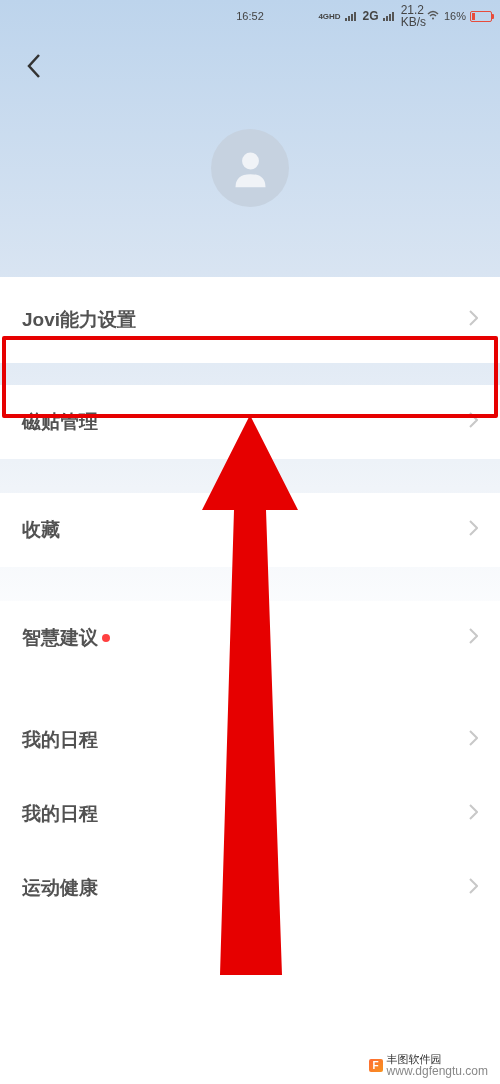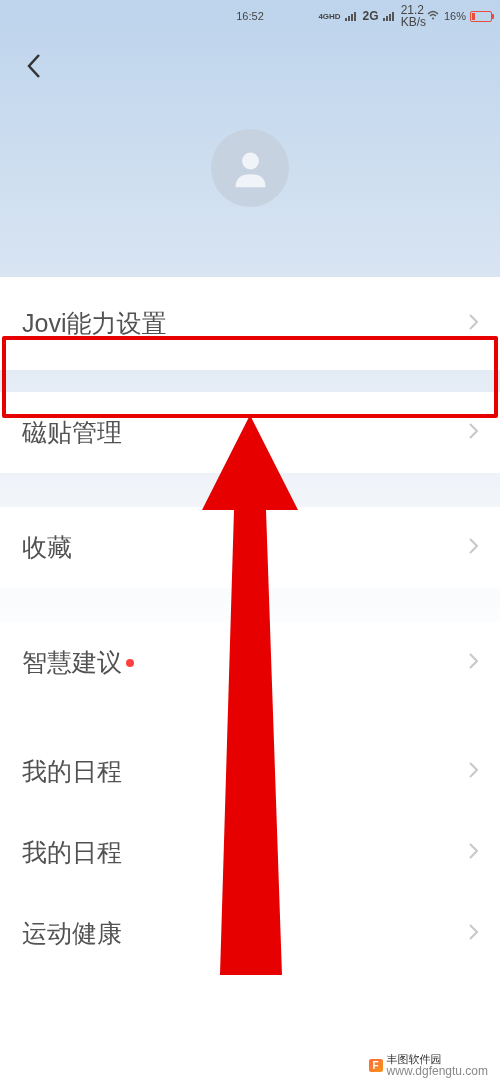--- a/index.html
+++ b/index.html
@@ -101,23 +101,23 @@
       padding: 24px 22px;
       position: relative;
       background: #ffffff;
     }
 
     .menu-item.first {
       padding: 30px 22px;
     }
 
     .menu-item-label {
-      font-size: 25px;
+      font-size: 19px;
       color: #525252;
-      font-weight: 400;
+      font-weight: 700;
       display: flex;
       align-items: center;
     }
 
     .chevron {
       color: #c8c8c8;
     }
 
     .chevron svg {
       width: 9px;

